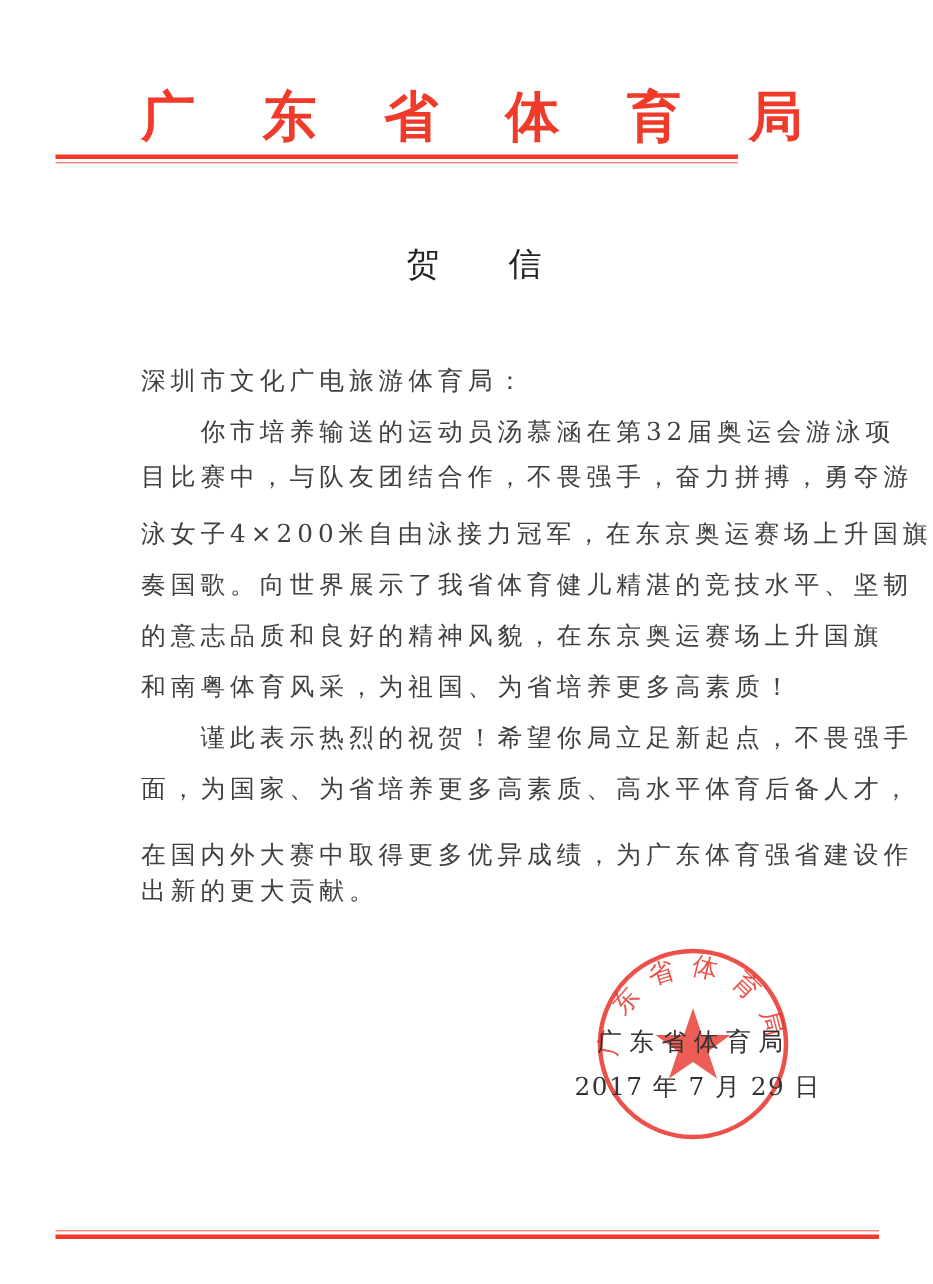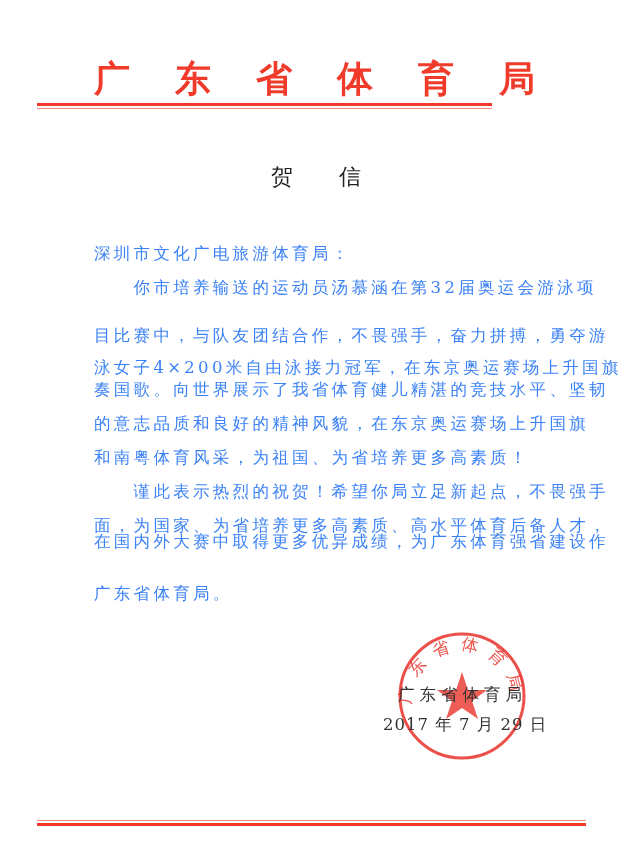--- a/index.html
+++ b/index.html
@@ -6,21 +6,21 @@
     body { width: 622px; height: 856px; position: relative; overflow: hidden;
       font-family: "DejaVu Serif", "Liberation Serif", serif; color: #333; }
     .header-title { position: absolute; left: 0; top: 58px; width: 622px; height: 50px; }
     .header-title span { position: absolute; top: 0; font-size: 36px; line-height: 40px; color: #f03a2a;
       font-family: "DejaVu Serif", serif; font-weight: bold; }
     .rule-top-thick { position: absolute; left: 37px; top: 103px; width: 455px; height: 3px; background: #f33a2a; }
     .rule-top-thin { position: absolute; left: 37px; top: 108px; width: 455px; height: 1px; background: #f7897e; }
     .rule-bot-thin { position: absolute; left: 37px; top: 820px; width: 549px; height: 1px; background: #f7897e; }
     .rule-bot-thick { position: absolute; left: 37px; top: 823px; width: 549px; height: 3px; background: #f33a2a; }
     .doc-title { position: absolute; top: 164px; font-size: 22px; color: #222; line-height: 26px; font-family: "DejaVu Sans", sans-serif; }
-    .line { position: absolute; left: 94px; font-size: 16.5px; line-height: 20px; color: #3b82f6; white-space: nowrap;
+    .line { position: absolute; left: 94px; font-size: 16.5px; line-height: 20px; color: #404040; white-space: nowrap;
       letter-spacing: 3.3px; font-family: "DejaVu Serif", serif; }
     .seal { position: absolute; left: 396px; top: 630px; width: 132px; height: 132px; }
     .sig { position: absolute; font-size: 16.5px; color: #333; white-space: nowrap; letter-spacing: 5px; font-family: "DejaVu Serif", serif; }
   </style>
 </head>
 <body>
 
 <div class="header-title">
   <span style="left:94px">广</span>
   <span style="left:175px">东</span>
@@ -30,29 +30,29 @@
   <span style="left:499px">局</span>
 </div>
 <div class="rule-top-thick" style="width:455px"></div>
 <div class="rule-top-thin" style="width:455px"></div>
 
 <div class="doc-title" style="left:271px">贺</div>
 <div class="doc-title" style="left:339px">信</div>
 
 <div class="line" style="top:244px">深圳市文化广电旅游体育局：</div>
 <div class="line" style="top:278px">　　你市培养输送的运动员汤慕涵在第32届奥运会游泳项</div>
-<div class="line" style="top:326px">目比赛中，与队友团结合作，不畏强手，奋力拼搏，勇夺游</div>
-<div class="line" style="top:358px">泳女子4×200米自由泳接力冠军，在东京奥运赛场上升国旗</div>
+<div class="line" style="top:308px">目比赛中，与队友团结合作，不畏强手，奋力拼搏，勇夺游</div>
+<div class="line" style="top:346px">泳女子4×200米自由泳接力冠军，在东京奥运赛场上升国旗</div>
 <div class="line" style="top:380px">奏国歌。向世界展示了我省体育健儿精湛的竞技水平、坚韧</div>
 <div class="line" style="top:414px">的意志品质和良好的精神风貌，在东京奥运赛场上升国旗</div>
 <div class="line" style="top:448px">和南粤体育风采，为祖国、为省培养更多高素质！</div>
 <div class="line" style="top:482px">　　谨此表示热烈的祝贺！希望你局立足新起点，不畏强手</div>
 <div class="line" style="top:516px">面，为国家、为省培养更多高素质、高水平体育后备人才，</div>
-<div class="line" style="top:532px">在国内外大赛中取得更多优异成绩，为广东体育强省建设作</div>
-<div class="line" style="top:584px">广东省体育局。</div>
+<div class="line" style="top:560px">在国内外大赛中取得更多优异成绩，为广东体育强省建设作</div>
+<div class="line" style="top:584px">出新的更大贡献。</div>
 
 <svg class="seal" viewBox="0 0 132 132">
   <circle cx="66" cy="66" r="62" fill="none" stroke="#e8332a" stroke-width="3" opacity="0.85"></circle>
   <polygon points="66,42 72,60 91,60 76,71 82,89 66,78 50,89 56,71 41,60 60,60" fill="#e8332a" opacity="0.8"></polygon>
   <defs>
     <path id="sealArc" d="M 20 90 A 50 50 0 1 1 112 90"></path>
   </defs>
   <text font-size="17" fill="#e8332a" opacity="0.85" font-family="DejaVu Serif, serif" letter-spacing="10">
     <textPath href="#sealArc" startOffset="8%">广东省体育局</textPath>
   </text>

